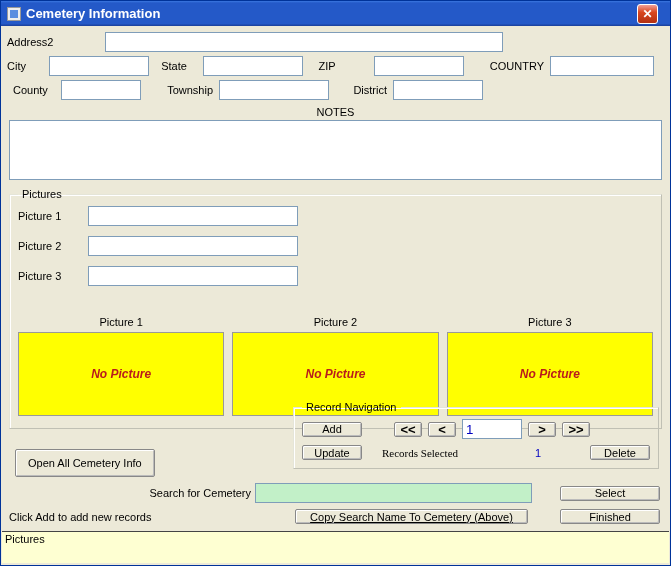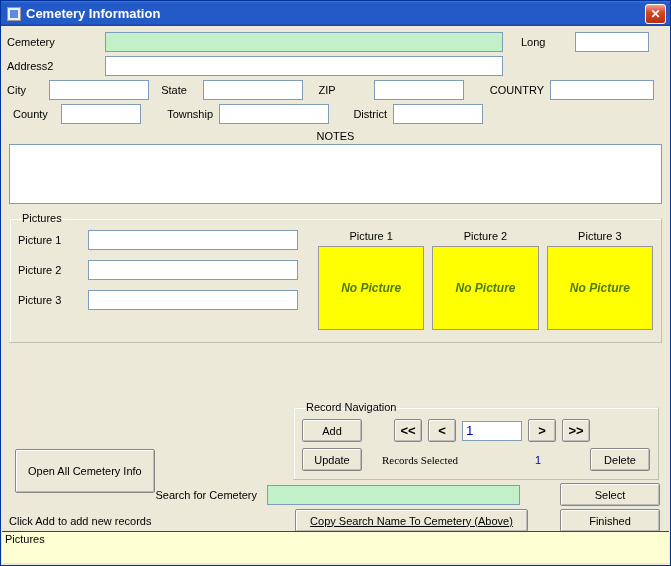--- a/index.html
+++ b/index.html
@@ -16,21 +16,21 @@
   border: 1px solid #003399;
   background: #ece9d8;
   position: relative;
 }
 .titlebar {
   height: 25px;
   background: linear-gradient(to bottom, #3b77e0 0%, #2459c8 8%, #2459c8 90%, #1a3f99 100%);
   color: #fff;
   display: flex;
   align-items: center;
-  padding: 0 4px 0 6px;
+  padding: 0 12px 0 6px;
   font-size: 13px;
   font-weight: bold;
 }
 .titlebar .icon-app {
   width: 14px; height: 14px;
   background: #eee;
   border: 1px solid #999;
   margin-right: 5px;
   position: relative;
 }
@@ -87,46 +87,46 @@
   border-top: 1px solid #e5e5d8;
   border-left: 1px solid #e5e5d8;
   box-shadow: inset 1px 1px 0 #fff;
   margin: 4px 2px;
   padding: 6px 8px 8px 8px;
   font-size: 11px;
 }
 fieldset.pictures { padding-bottom: 12px; }
 legend { padding: 0 4px; }
 
-.pic-body { display: flex; gap: 20px; }
+.pic-body { display: flex; gap: 20px; flex-direction: column; }
 .pic-left { width: 280px; }
 .pic-left .row { margin-bottom: 10px; }
 .pic-right { flex: 1; display: flex; gap: 8px; }
 .pic-col { flex: 1; display: flex; flex-direction: column; align-items: center; }
 .pic-col .label { margin-bottom: 4px; }
 .pic-box {
   width: 100%;
   height: 84px;
   background: #ffff00;
   border: 1px solid #999;
   display: flex;
   align-items: center;
   justify-content: center;
   font-weight: bold;
   font-style: italic;
-  color: #4d7c0f;
+  color: #b91c1c;
   font-size: 12px;
 }
 
 .btn {
   background: #ece9d8;
   border: 1px solid #888;
   border-radius: 2px;
   box-shadow: inset 1px 1px 0 #fff, inset -1px -1px 0 #bbb;
-  height: 23px;
+  height: 15px;
   padding: 0 10px;
   font-size: 11px;
   cursor: pointer;
   display: inline-flex;
   align-items: center;
   justify-content: center;
 }
 .btn.nav { width: 28px; padding: 0; font-weight: bold; font-size: 13px; }
 
 .nav-wrap {
@@ -138,31 +138,31 @@
 .nav-fieldset { padding: 6px 8px 8px 8px; }
 .nav-row1 { display: flex; gap: 6px; align-items: center; margin-bottom: 6px; }
 .nav-row2 { display: flex; gap: 6px; align-items: center; }
 .record-input { width: 60px; height: 20px; border: 1px solid #7f9db9; background:#fff; color:#0000c0; padding:1px 3px; }
 .records-sel { flex:1; text-align:left; padding-left:14px;font-family:Liberation Serif, serif;}
 .records-num { color:#0000c0; width:40px; text-align:center;}
 
 .open-all {
   position:absolute;
   left: 14px; top: 448px;
-  height: 44px;
+  height: 28px;
   padding: 0 12px;
 }
 
 .search-row {
   position:absolute;
   left: 10px; top: 482px;
   right: 10px;
   display:flex;
   align-items:center;
-  gap: 10px;
+  gap: 4px;
 }
 .search-input {
   flex:1; height:20px; background:#c2f0c8; border:1px solid #7f9db9;
 }
 .select-btn, .finished-btn { width: 100px; }
 
 .hint-row {
   position:absolute;
   left: 8px; top: 508px;
   right: 10px;
@@ -193,26 +193,20 @@
   <div class="titlebar">
     <div class="icon-app"></div>
     <div class="title-text">Cemetery Information</div>
     <div class="close-btn">
       <span>✕</span>
     </div>
   </div>
 
   <div class="body">
 
-    <div class="row">
-      <div class="label" style="width:98px">Cemetery</div>
-      <input class="input green" style="width: 398px;" value="">
-      <div class="label" style="width:54px;text-align:left;margin-left:18px">Long</div>
-      <input class="input" style="width: 74px;" value="">
-    </div>
 
 
     <div class="row">
       <div class="label" style="width:98px">Address2</div>
       <input class="input" style="width: 398px;" value="">
     </div>
 
     <div class="row">
       <div class="label" style="width:42px">City</div>
       <input class="input" style="width: 100px;" value="">

